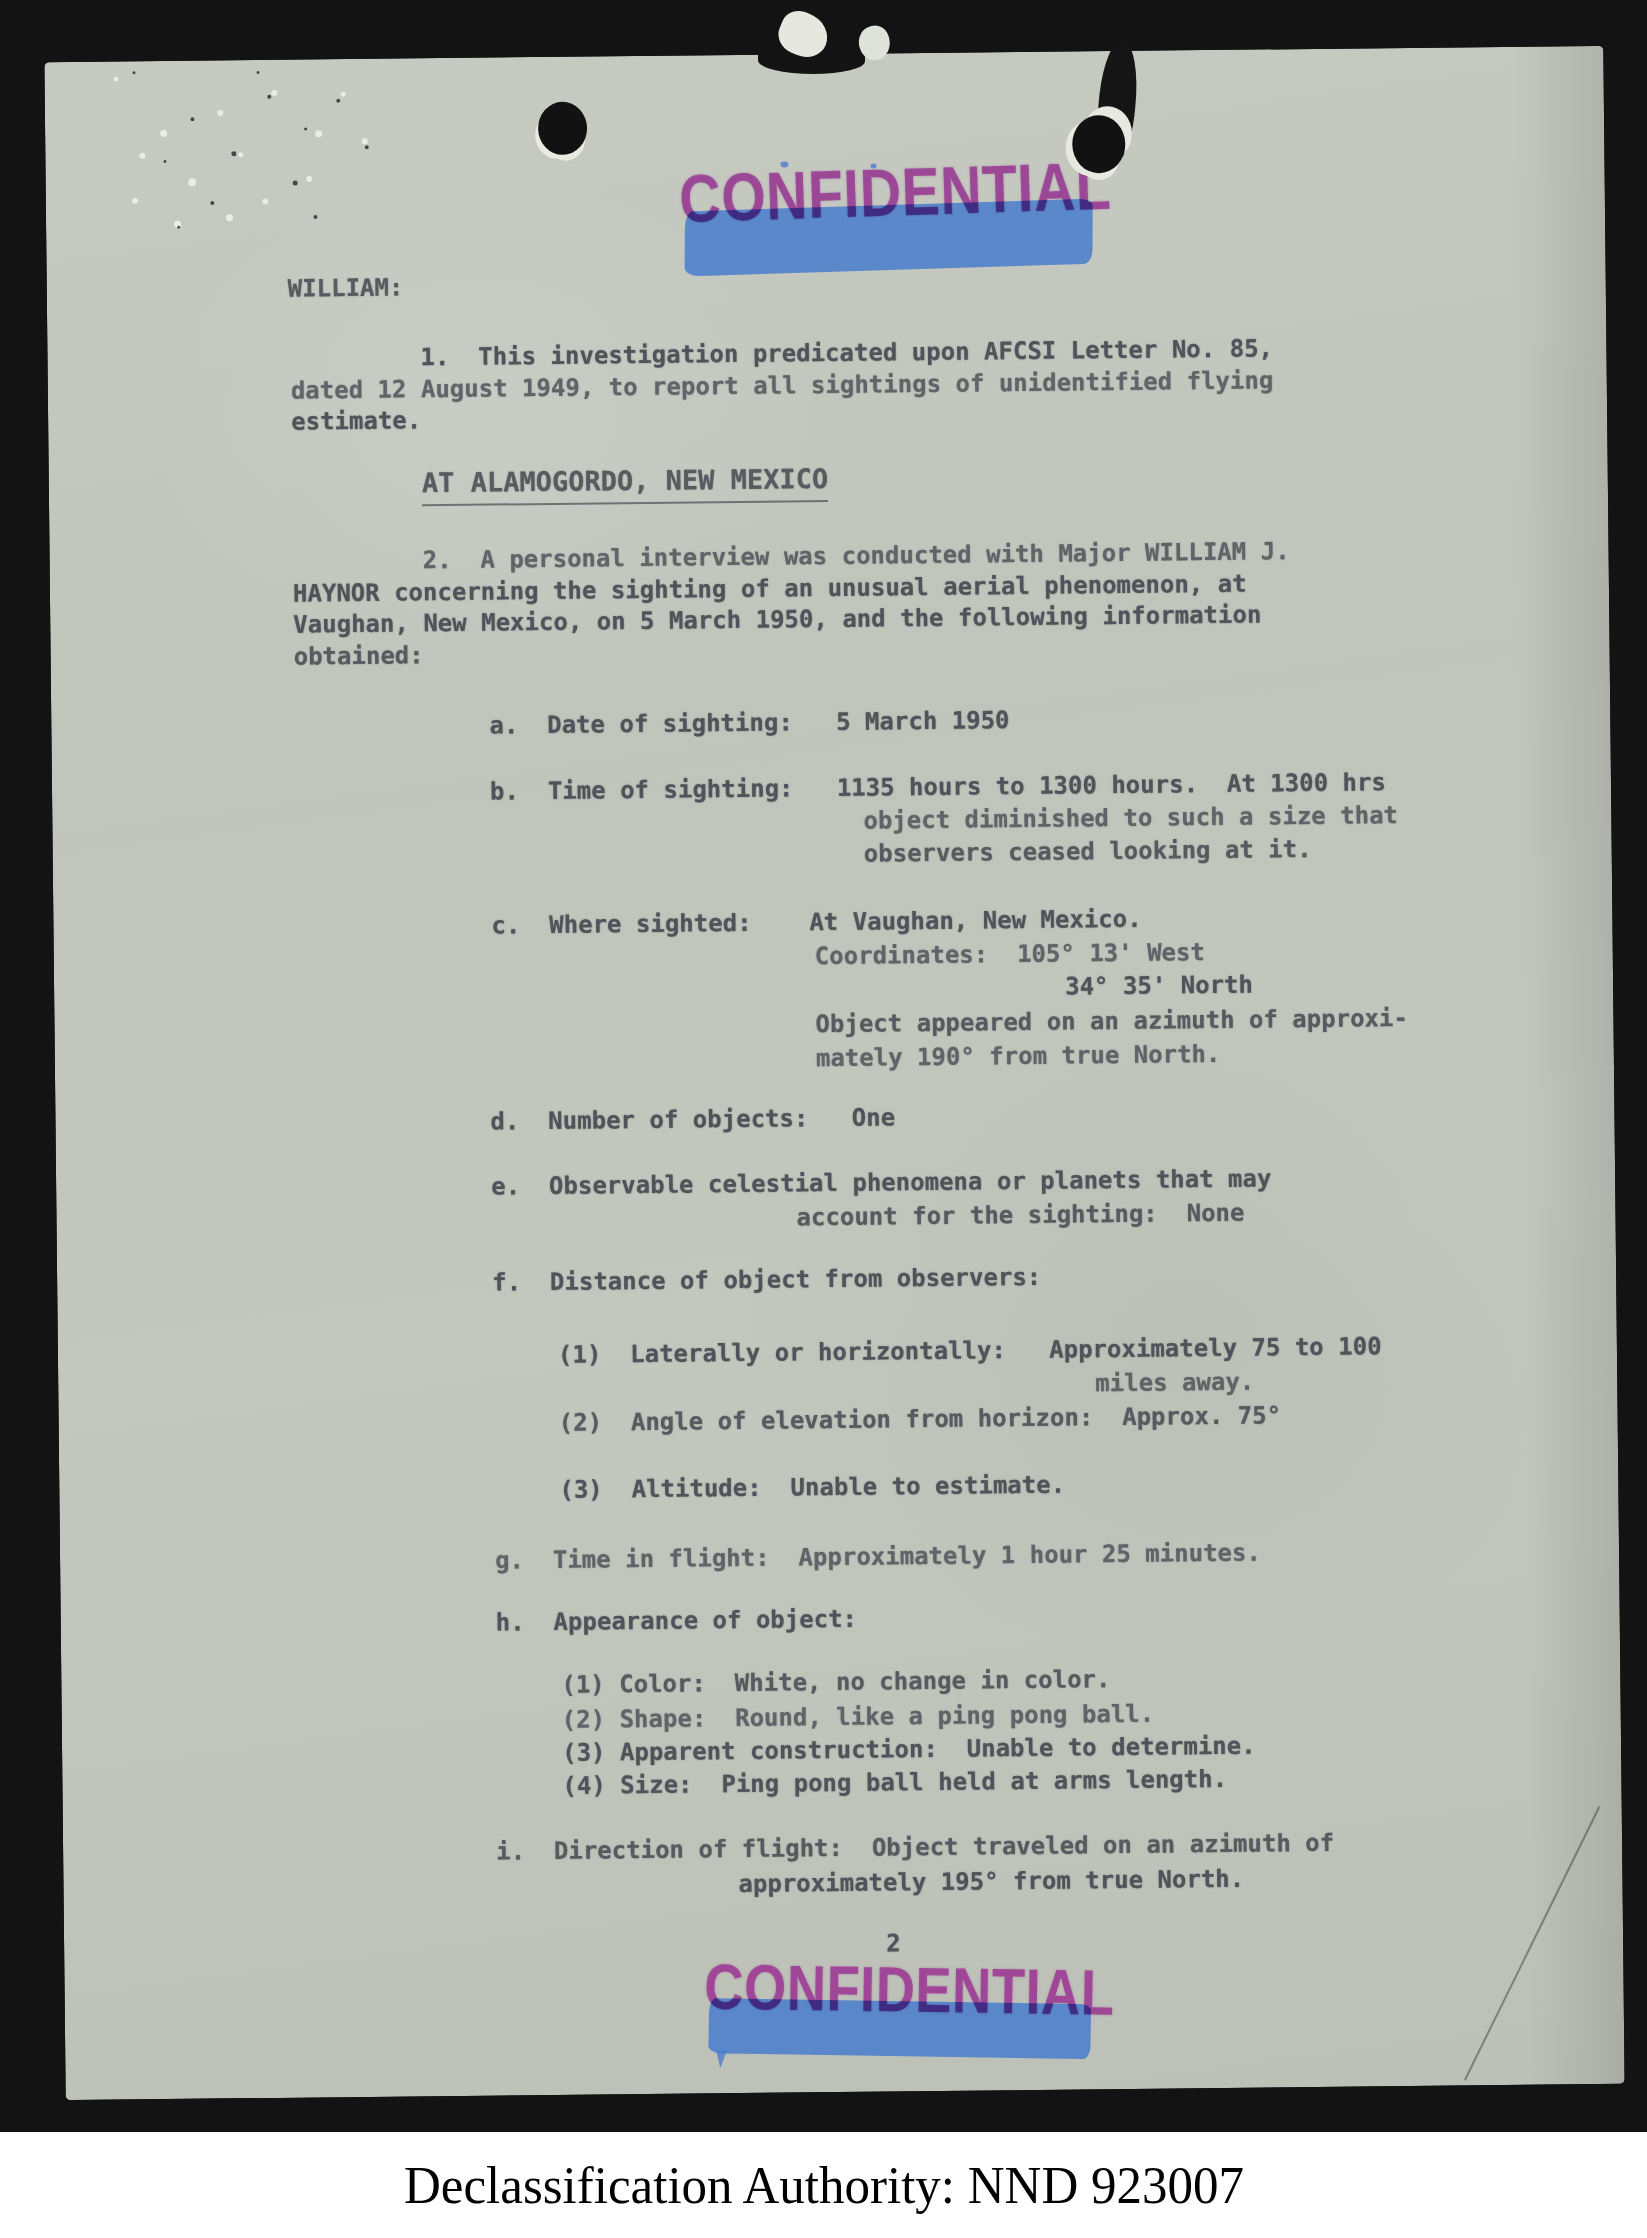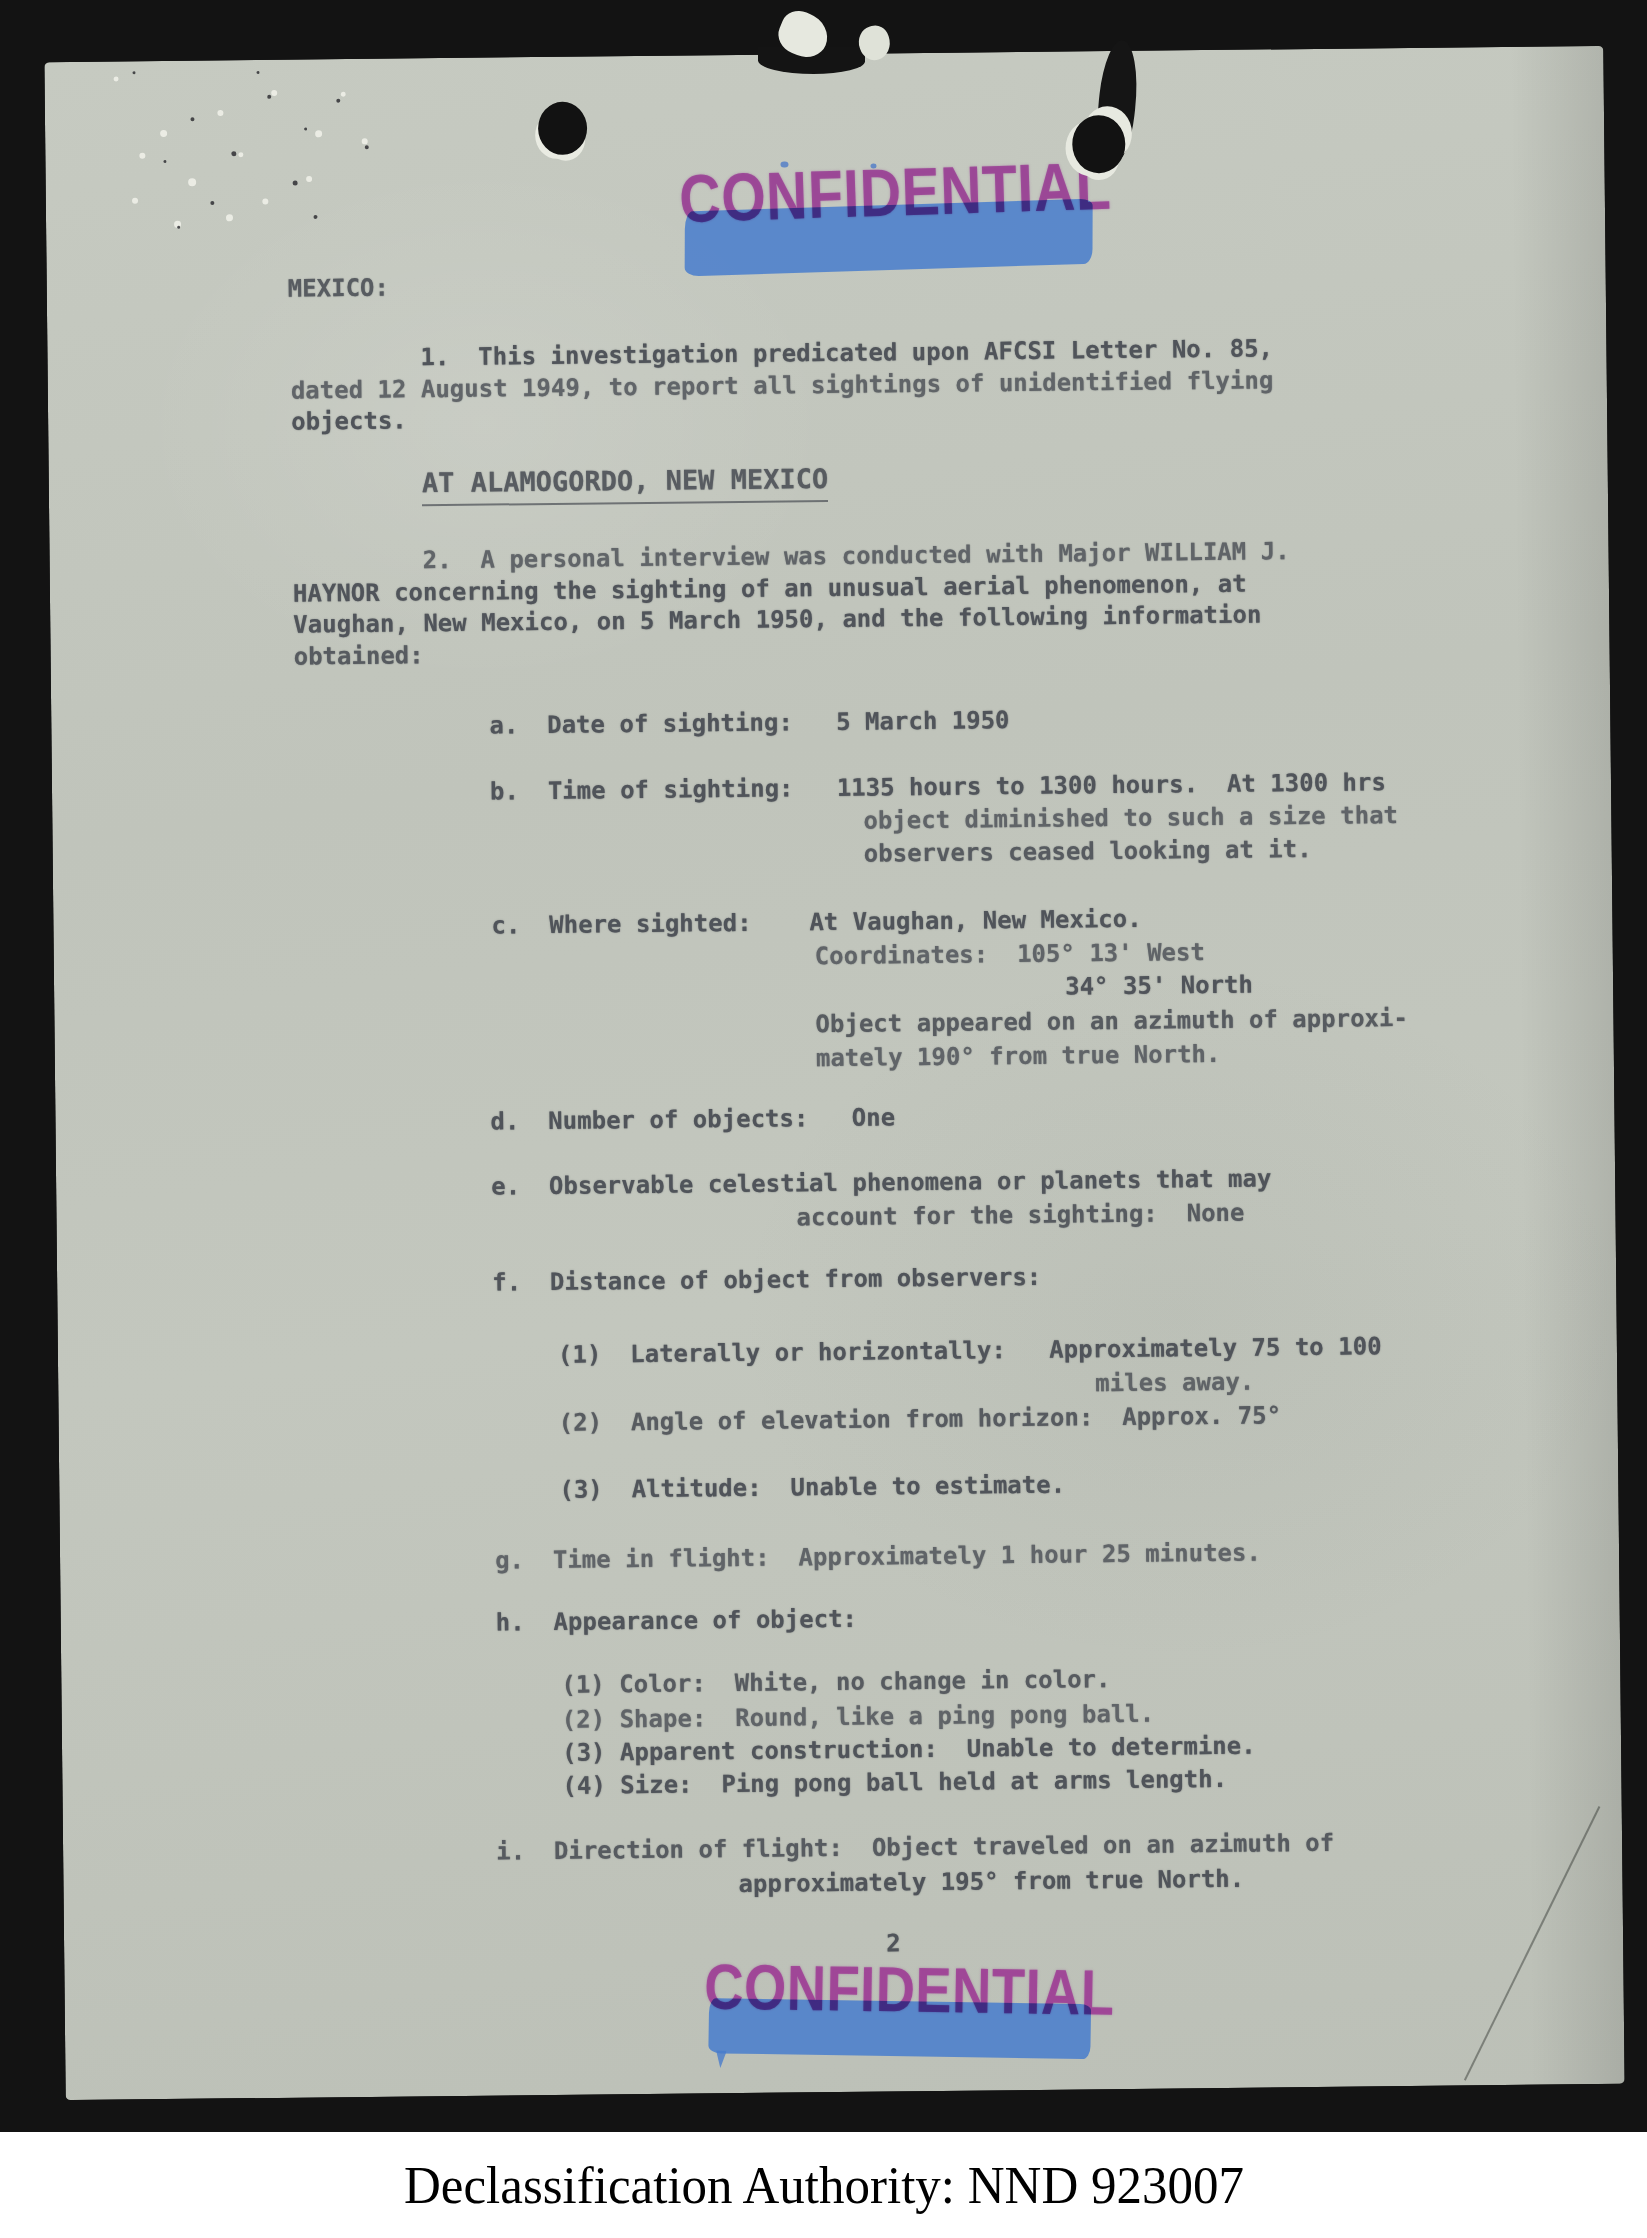--- a/index.html
+++ b/index.html
@@ -106,24 +106,24 @@
 
 <div class="paper">
 
   <div class="specks-light"></div>
   <div class="specks-dark"></div>
   <div class="crease"></div>
   <div class="blue-fleck fleck-1"></div>
   <div class="blue-fleck fleck-2"></div>
 
   <div class="content">
-      <div class="tline" style="left: 241px; top: 214px;">MEXICO:</div>
+      <div class="tline" style="left: 241px; top: 214px;">WILLIAM:</div>
       <div class="tline" style="left: 373px; top: 284px;">1.  This investigation predicated upon AFCSI Letter No. 85,</div>
       <div class="tline" style="left: 243px; top: 316px;">dated 12 August 1949, to report all sightings of unidentified flying</div>
-      <div class="tline" style="left: 243px; top: 347px;">objects.</div>
+      <div class="tline" style="left: 243px; top: 347px;">estimate.</div>
       <div class="tline heading" style="left: 373px; top: 408px;">AT ALAMOGORDO, NEW MEXICO</div>
       <div class="tline" style="left: 373px; top: 487px;">2.  A personal interview was conducted with Major WILLIAM J.</div>
       <div class="tline" style="left: 243px; top: 519px;">HAYNOR concerning the sighting of an unusual aerial phenomenon, at</div>
       <div class="tline" style="left: 243px; top: 550px;">Vaughan, New Mexico, on 5 March 1950, and the following information</div>
       <div class="tline" style="left: 243px; top: 582px;">obtained:</div>
       <div class="tline" style="left: 438px; top: 653px;">a.  Date of sighting:   5 March 1950</div>
       <div class="tline" style="left: 438px; top: 719px;">b.  Time of sighting:   1135 hours to 1300 hours.  At 1300 hrs</div>
       <div class="tline" style="left: 811px; top: 752px;">object diminished to such a size that</div>
       <div class="tline" style="left: 811px; top: 785px;">observers ceased looking at it.</div>
       <div class="tline" style="left: 438px; top: 853px;">c.  Where sighted:    At Vaughan, New Mexico.</div>

